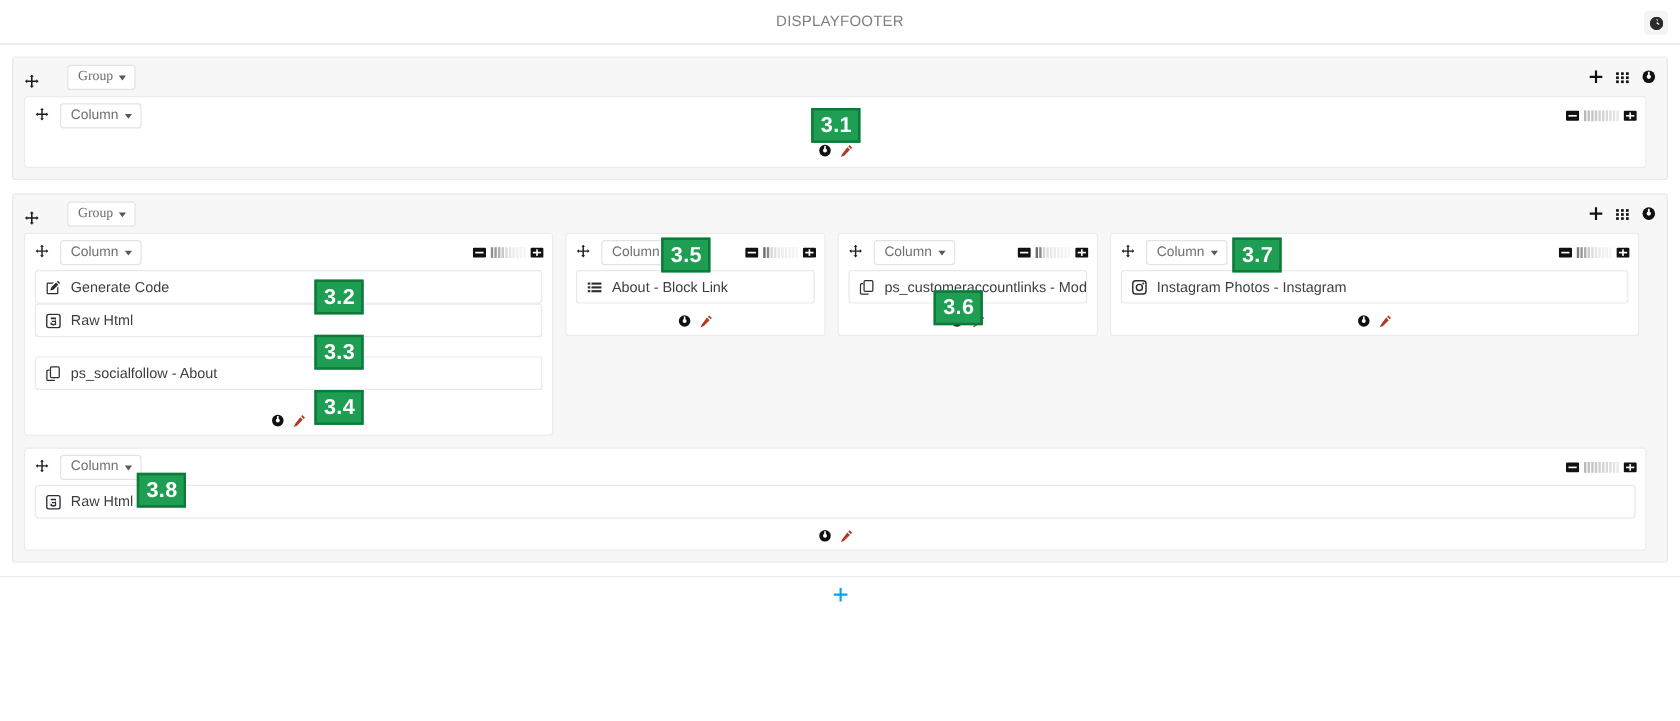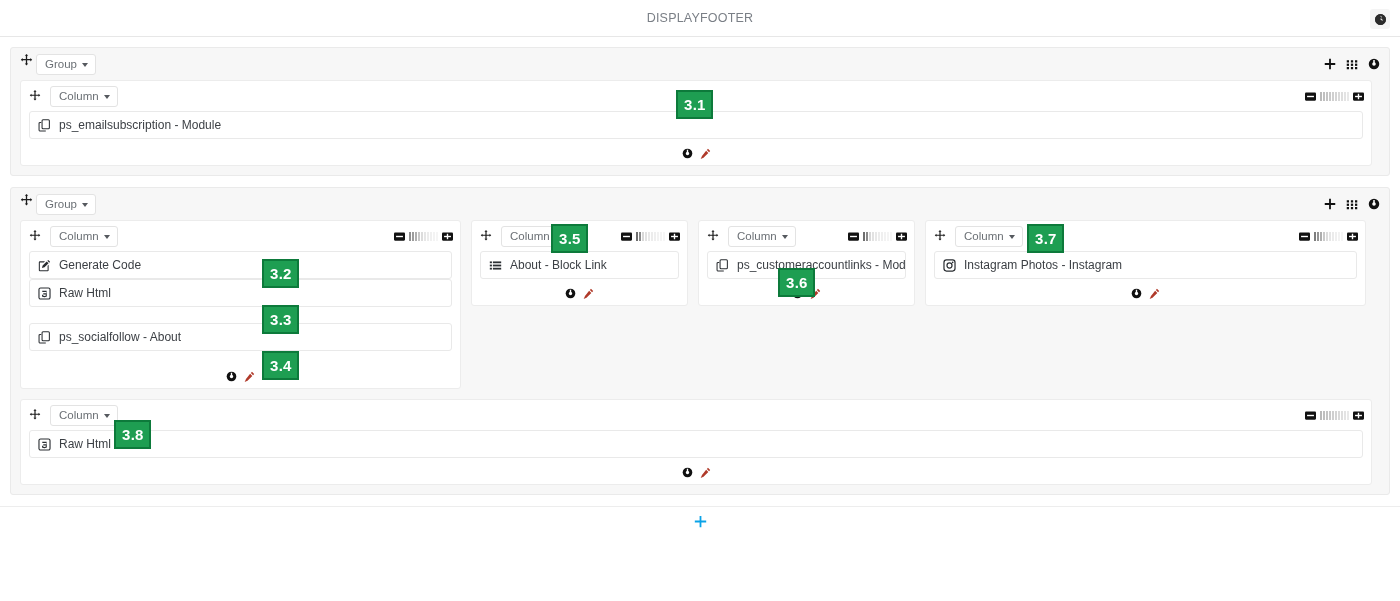--- a/index.html
+++ b/index.html
@@ -46,21 +46,21 @@
     margin-bottom: 11px;
     padding: 0;
   }
   .group-head {
     height: 32px;
     display: flex;
     align-items: center;
     padding: 0 9px 0 9px;
     position: relative;
   }
-  .group-head-left { display: flex; align-items: flex-start; gap: 3px; }
+  .group-head-left { display: flex; align-items: flex-end; gap: 23px; font-family: Liberation Serif, serif; }
   .group-head-right {
     position: absolute; right: 9px; top: 0; height: 32px;
     display: flex; align-items: center; gap: 10px;
   }
   .group-body {
     display: flex;
     align-items: flex-start;
     gap: 10px;
     padding: 0 9px 9px 9px;
     flex-wrap: wrap;
@@ -147,21 +147,21 @@
     gap: 7px;
     padding-top: 9px;
   }
 
   
   .badge {
     position: absolute;
     background: #1e9e52;
     border: 2px solid #0d7a3b;
     color: #fff;
-    font-size: 15px;
+    font-size: 18px;
     line-height: 15px;
     font-weight: 600;
     padding: 5px 5px 5px 6px;
     letter-spacing: .3px;
     z-index: 30;
     pointer-events: none;
   }
 
   
   .bottom-add {
@@ -271,31 +271,20 @@
               <span class="ic click">
                 <svg width="11" height="11" viewBox="0 0 16 16">
                     <rect x="0" y="2" width="16" height="12" rx="1.5" fill="#111"></rect>
                     <rect x="3" y="7" width="10" height="2" fill="#fff"></rect>
                     <rect x="7" y="4" width="2" height="8" fill="#fff"></rect>
                   </svg>
               </span>
             </div>
           </div>
 
-          <div class="col-rows">
-            <div class="mrow">
-              <span class="ic">
-                <svg width="13" height="13" viewBox="0 0 16 16">
-                    <rect x="5" y="1" width="9" height="11" rx="1.2" fill="none" stroke="#2b2f33" stroke-width="1.3"></rect>
-                    <path d="M4 4.2H2.6A1.3 1.3 0 001.3 5.5v8a1.3 1.3 0 001.3 1.3h7" fill="none" stroke="#2b2f33" stroke-width="1.3"></path>
-                  </svg>
-              </span>
-              <span>ps_emailsubscription - Module</span>
-            </div>
-          </div>
 
           <div class="col-foot">
             <span class="ic click">
               <svg width="11" height="11" viewBox="0 0 16 16">
                   <circle cx="8" cy="8" r="7" fill="#111"></circle>
                   <circle cx="8" cy="8" r="2.4" fill="#fff"></circle>
                   <path fill="#fff" d="M7 2.5h2v4H7z"></path>
                 </svg>
             </span>
             <span class="ic click">

